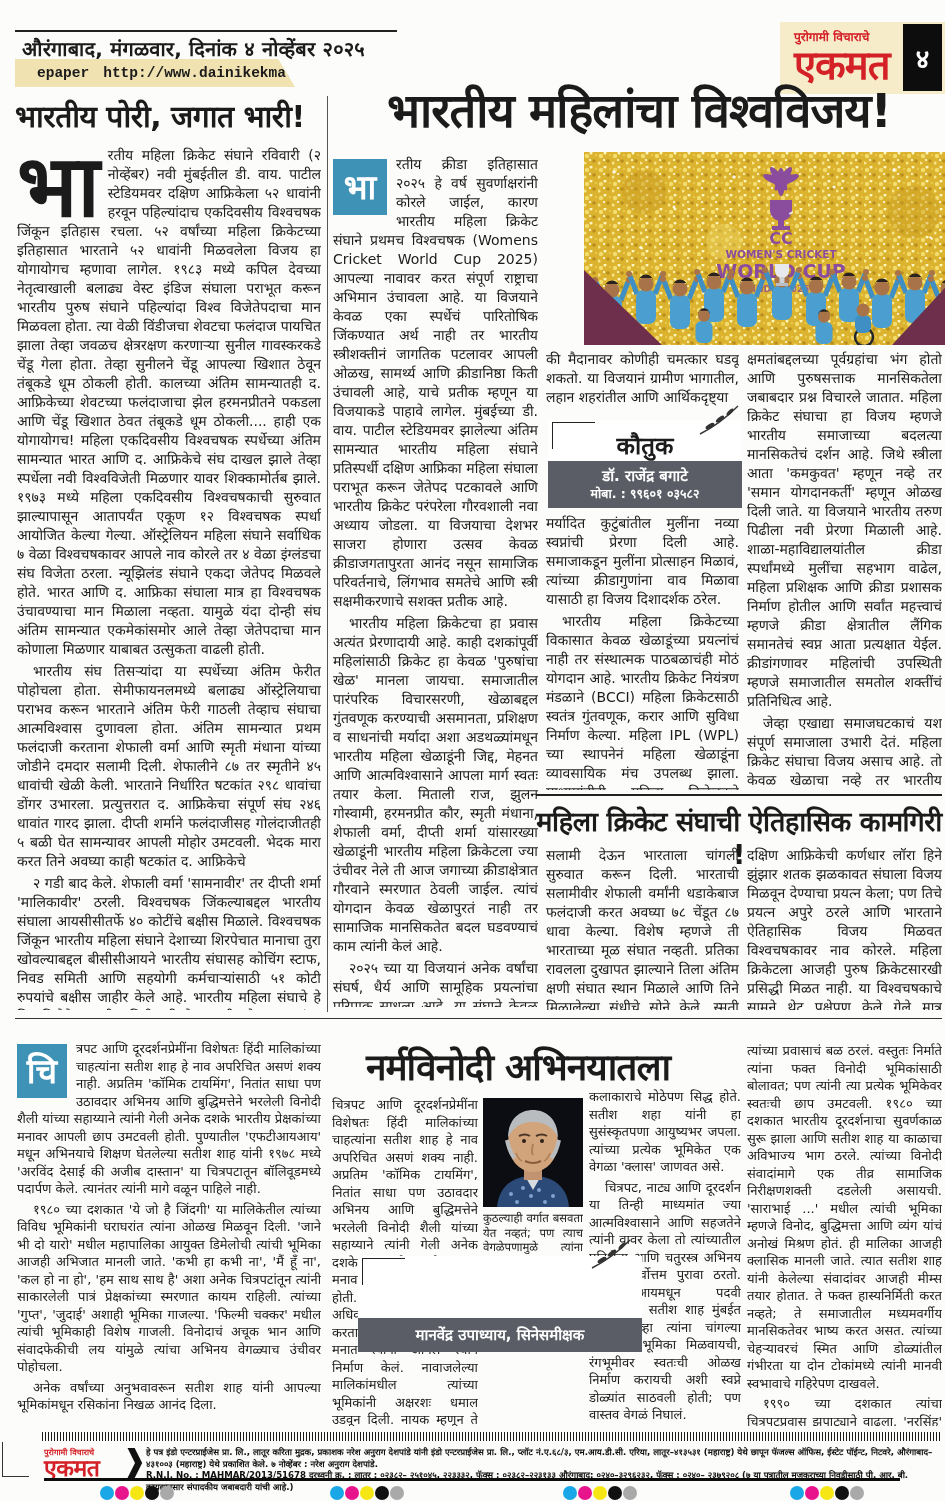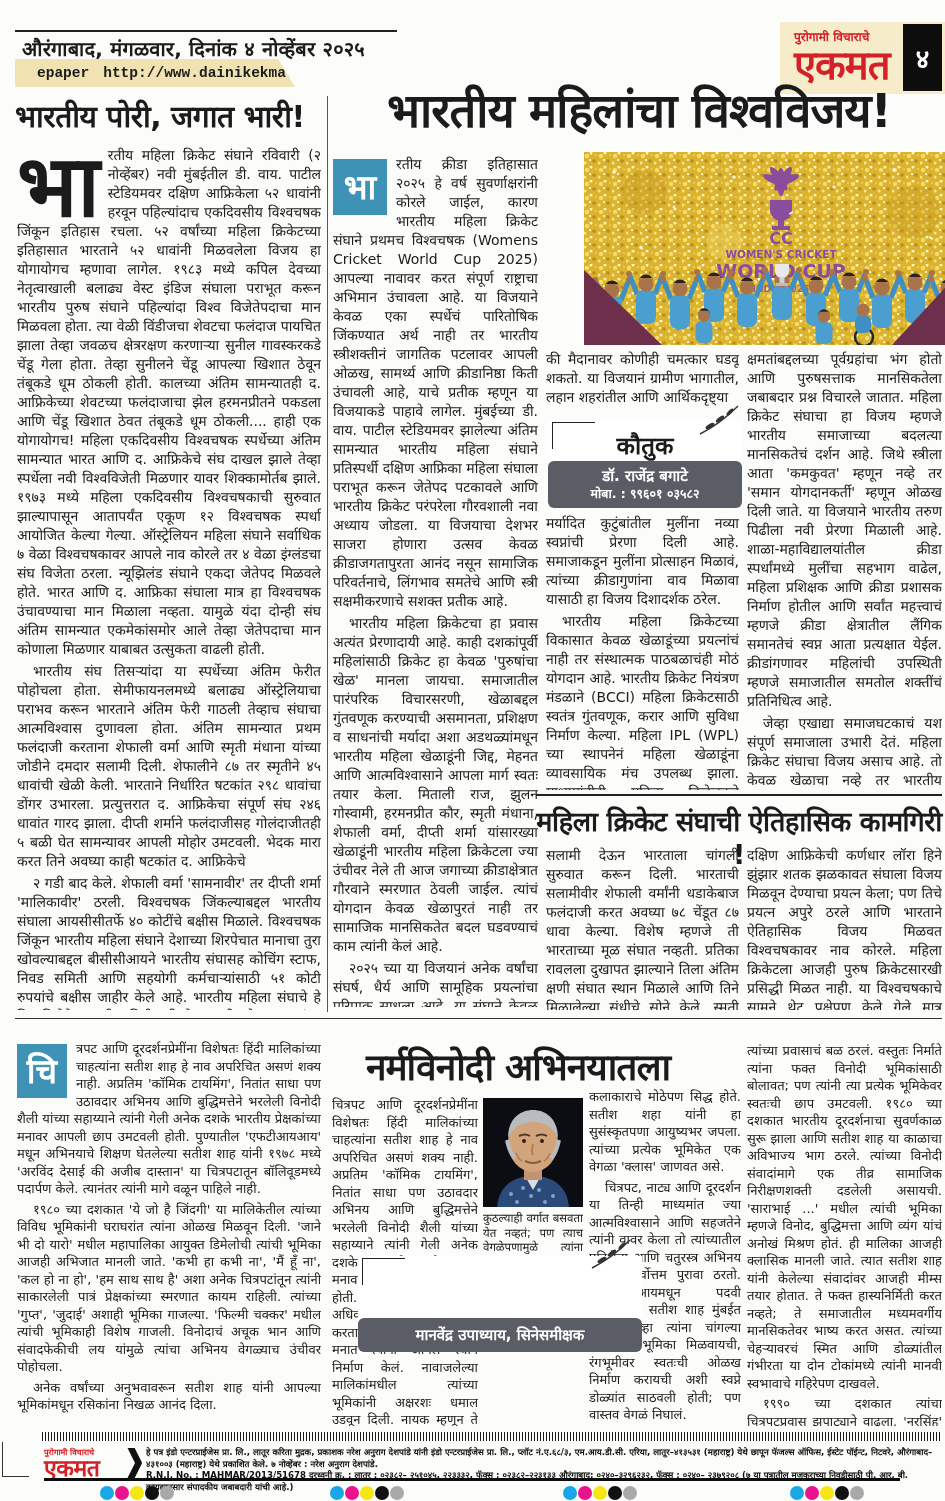--- a/index.html
+++ b/index.html
@@ -34,21 +34,21 @@
   
   .dc-plain{float:left;font-size:86px;line-height:72px;font-weight:bold;margin:4px 8px 0 0;}
   .dc-box{float:left;width:54px;height:56px;background:#3e92b6;color:#fff;font-size:34px;
           font-weight:bold;text-align:center;line-height:56px;margin:4px 9px 2px 0;}
   
   .infobox{background:#fff;}
   .ib-corner{position:absolute;left:4px;top:2px;width:42px;height:26px;
              border-left:1.6px solid #222;border-top:1.6px solid #222;}
   .ib-title{text-align:center;font-size:24px;font-weight:bold;padding-top:8px;}
   .ib-band{position:absolute;left:0;right:0;bottom:0;background:#5b5d66;color:#fff;
-           text-align:center;padding:5px 2px 6px;border-radius:6px;}
+           text-align:center;padding:5px 2px 6px;}
   .ib-author{font-size:15px;font-weight:bold;line-height:20px;}
   .ib-phone{font-size:12.5px;font-weight:bold;line-height:16px;}
   .sprig{position:absolute;}
   .vdiv{background:#555;width:1px;}
   .hdiv{background:#333;height:1px;}
   
   .hatch{background:repeating-linear-gradient(90deg,#1a1a1a 0 1px,#fcfcfa 1px 3px);}
   .f-logo-tag{color:#d42127;font-size:8px;font-weight:bold;}
   .f-logo-name{color:#d42127;font-size:23px;font-weight:bold;line-height:22px;letter-spacing:-0.5px;}
   .f-brkt{font-size:30px;font-weight:bold;color:#111;line-height:30px;}

